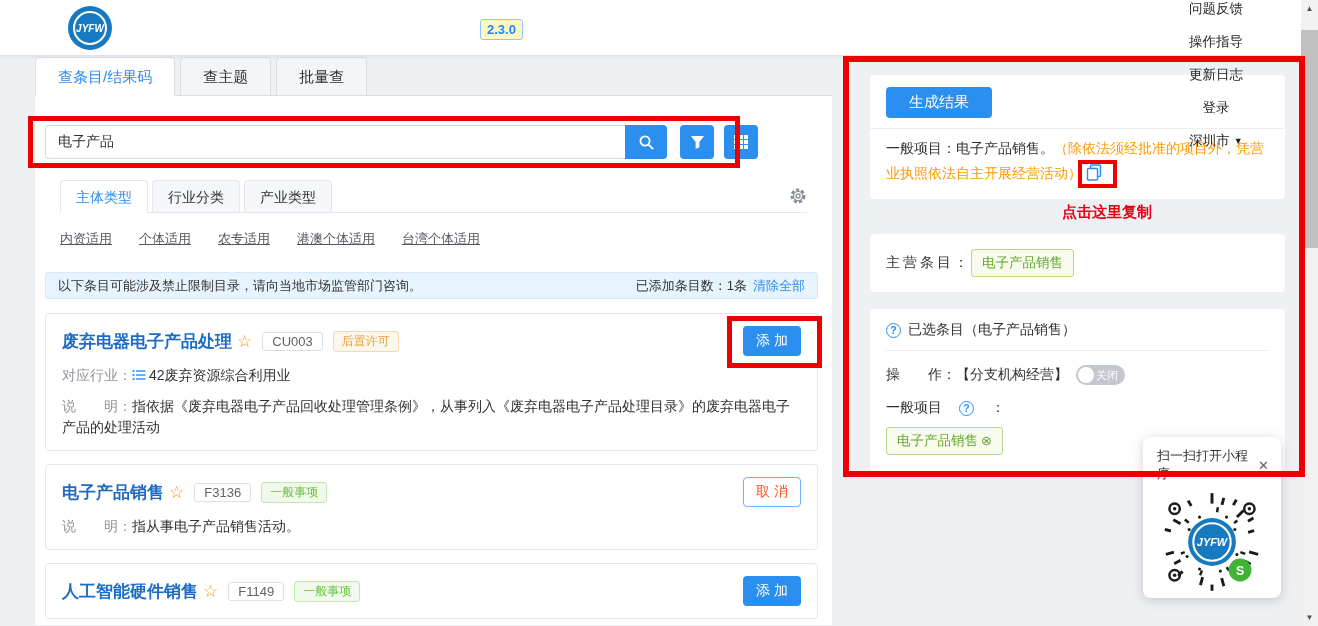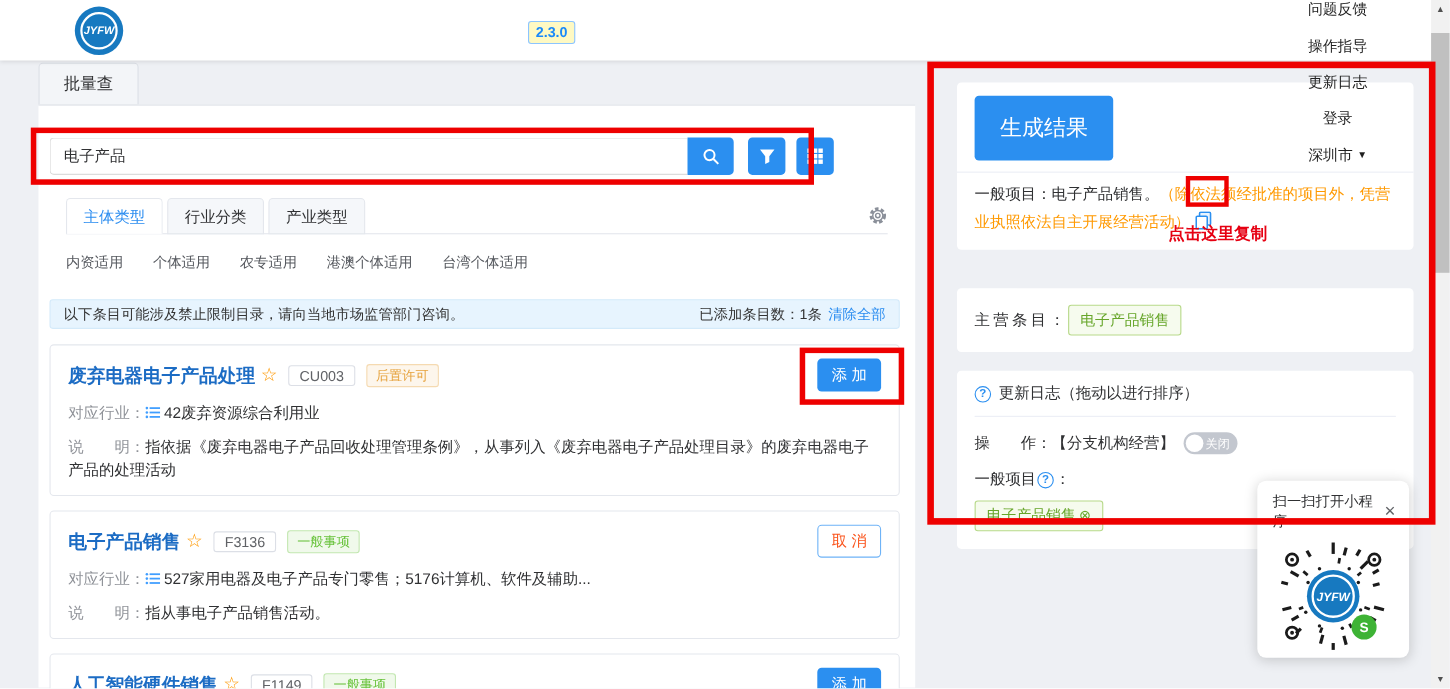--- a/index.html
+++ b/index.html
@@ -47,21 +47,21 @@
   .search-btn { width:42px; height:34px; border-radius:0 4px 4px 0; display:flex; align-items:center; justify-content:center; }
   .sq-btn { width:34px; height:34px; border-radius:4px; display:flex; align-items:center; justify-content:center; }
   .gap13 { width:13px; } .gap10 { width:10px; }
 
   .subtab-row { display:flex; align-items:flex-end; margin:21px 25px 0 25px; border-bottom:1px solid #e4e7ed; position:relative; }
   .subtab { height:33px; line-height:32px; padding:0 15px; font-size:14px; background:#f5f7fa; color:#303133;
             border:1px solid #e4e7ed; border-radius:4px 4px 0 0; margin-right:4px; margin-bottom:-1px; cursor:pointer; }
   .subtab.active { background:#fff; color:#2a8cf0; border-bottom:1px solid #fff; }
   .gear { position:absolute; right:0; top:7px; cursor:pointer; }
 
-  .filter-row { display:flex; gap:27px; margin:17px 25px 0 25px; font-size:13px; color:#55585e; }
+  .filter-row { display:flex; gap:27px; margin:17px 25px 0 25px; font-size:13px; color:#55585e;text-decoration:underline; }
   .filter-item { cursor:pointer; }
 
   .notice { margin:24px 14px 0 10px; height:27px; background:#e7f4fe; border:1px solid #d4eafa; border-radius:3px;
             display:flex; align-items:center; justify-content:space-between; padding:0 12px; font-size:13px; color:#333; }
   .notice-right { display:flex; gap:6px; align-items:center; }
   .link-blue { color:#2a8cf0; cursor:pointer; }
 
   .entry { margin:14px 14px 0 10px; border:1px solid #e4e7ed; border-radius:4px; background:#fff; padding:12px 16px 12px 16px; }
   .entry + .entry { margin-top:13px; }
   .entry-title-row { display:flex; align-items:center; }
@@ -75,41 +75,41 @@
   .add-btn { background:#2b8ff0; color:#fff; border:none; border-radius:4px; font-size:14px; padding:6px 13px; cursor:pointer; }
   .cancel-btn { background:#fff; color:#fa541c; border:1px solid #6eb3f7; border-radius:4px; font-size:14px; padding:5px 12px; cursor:pointer; }
   .entry-line { margin-top:9px; font-size:14px; line-height:21px; color:#303133; }
   .entry-label { color:#909399; }
   .list-icon { display:inline-block; vertical-align:-1px; margin-right:3px; }
 
   
   .right-panel { position:absolute; left:870px; top:57px; width:415px; }
   .card { background:#fff; border-radius:4px; }
   .card-a { margin-top:18px; padding:12px 16px 10px; }
-  .gen-btn { font-size:20px; padding:16px 23px; border-radius:4px; }
+  .gen-btn { font-size:15px; padding:6px 23px; border-radius:4px; }
   .divider { border-bottom:1px solid #ebeef5; margin:10px -16px 0; }
   .result-text { margin-top:7px; font-size:14px; line-height:25px; color:#303133; }
   .orange { color:#ff9900; }
   .copy-icon { display:inline-block; vertical-align:-3px; margin-left:4px; cursor:pointer; }
 
   .card-b { margin-top:35px; padding:15px 16px; display:flex; align-items:center; }
   .main-label { font-size:14px; color:#303133; letter-spacing:3px; }
   .green-tag { display:inline-block; color:#67a62a; background:#f6fbee; border:1px solid #b7d989; border-radius:3px;
                padding:4px 10px; font-size:13.5px; }
 
   .card-c { margin-top:17px; padding:12px 16px 16px; }
   .row-sel-header { display:flex; align-items:center; gap:7px; font-size:14px; color:#303133; padding-bottom:11px;
                     border-bottom:1px solid #ebeef5; }
   .q-icon { display:inline-flex; width:15px; height:15px; border:1px solid #2b8ff0; border-radius:50%; color:#2b8ff0;
             font-size:10.5px; font-weight:bold; align-items:center; justify-content:center; flex:none; cursor:pointer; }
   .row-op { display:flex; align-items:center; margin-top:14px; font-size:14px; color:#303133; }
   .toggle { position:relative; width:49px; height:20px; background:#c3c7cf; border-radius:10px; margin-left:8px; cursor:pointer; }
   .toggle-knob { position:absolute; left:2px; top:2px; width:16px; height:16px; background:#fff; border-radius:50%; }
   .toggle-label { position:absolute; right:7px; top:3px; font-size:11px; color:#fff; }
-  .row-general { display:flex; align-items:center; gap:1px; margin-top:14px; font-size:14px; color:#303133; }
+  .row-general { display:flex; align-items:center; gap:17px; margin-top:14px; font-size:14px; color:#303133; }
   .row-tags { margin-top:10px; }
   .tag-close { margin-left:3px; font-size:13px; cursor:pointer; }
 
   .copy-hint { position:absolute; left:1062px; top:203px; font-size:15px; font-weight:bold; color:#e60012; z-index:21; }
 
   
   .qr-card { position:absolute; left:1143px; top:437px; width:138px; height:161px; background:#fff; border-radius:8px;
              box-shadow:0 2px 12px rgba(0,0,0,.18); z-index:6; }
   .qr-head { display:flex; align-items:center; justify-content:space-between; padding:10px 12px 0 14px; }
   .qr-title { font-size:13px; color:#303133; }
@@ -142,20 +142,22 @@
       <span class="nav-item">登录</span>
       <span class="nav-item city">
         <span>深圳市</span>
         <span class="caret">▼</span>
       </span>
     </div>
   </div>
 
   <div class="left-panel">
     <div class="main-tabs">
+      <div class="main-tab active">查条目/结果码</div>
+      <div class="main-tab">查主题</div>
       <div class="main-tab">批量查</div>
     </div>
 
     <div class="panel-body">
       <div class="search-row">
         <input class="search-input" value="电子产品" style="">
         <button class="btn-blue search-btn">
           <svg width="17" height="17" viewBox="0 0 17 17">
             <circle cx="7" cy="7" r="4.6" fill="none" stroke="#fff" stroke-width="1.8"></circle>
             <line x1="10.6" y1="10.6" x2="15" y2="15" stroke="#fff" stroke-width="1.8"></line>
@@ -243,32 +245,20 @@
       <div class="entry">
         <div class="entry-title-row">
           <span class="entry-title">电子产品销售</span>
           <span class="star">☆</span>
           <span class="code-badge">F3136</span>
           <span class="tag tag-success">一般事项</span>
           <span class="entry-spacer"></span>
           <button class="cancel-btn">取 消</button>
         </div>
         <div class="entry-line">
-          <span class="entry-label">对应行业：</span><span class="list-icon"><svg width="14" height="12" viewBox="0 0 14 12">
-                <g fill="#409eff">
-                  <circle cx="1.5" cy="2" r="1.2"></circle>
-                  <circle cx="1.5" cy="6" r="1.2"></circle>
-                  <circle cx="1.5" cy="10" r="1.2"></circle>
-                  <rect x="4" y="1.2" width="9.5" height="1.6"></rect>
-                  <rect x="4" y="5.2" width="9.5" height="1.6"></rect>
-                  <rect x="4" y="9.2" width="9.5" height="1.6"></rect>
-                </g>
-              </svg></span><span>527家用电器及电子产品专门零售；5176计算机、软件及辅助...</span>
-        </div>
-        <div class="entry-line">
           <span class="entry-label">说　　明：</span><span>指从事电子产品销售活动。</span>
         </div>
       </div>
 
       <div class="entry">
         <div class="entry-title-row">
           <span class="entry-title">人工智能硬件销售</span>
           <span class="star">☆</span>
           <span class="code-badge">F1149</span>
           <span class="tag tag-success">一般事项</span>
@@ -293,21 +283,21 @@
     </div>
 
     <div class="card card-b">
       <span class="main-label">主营条目：</span>
       <span class="green-tag">电子产品销售</span>
     </div>
 
     <div class="card card-c">
       <div class="row-sel-header">
         <span class="q-icon">?</span>
-        <span>更新日志（拖动以进行排序）</span>
+        <span>已选条目（电子产品销售）</span>
       </div>
       <div class="row-op">
         <span>操　　作：</span>
         <span>【分支机构经营】</span>
         <span class="toggle">
           <span class="toggle-knob"></span>
           <span class="toggle-label">关闭</span>
         </span>
       </div>
       <div class="row-general">

